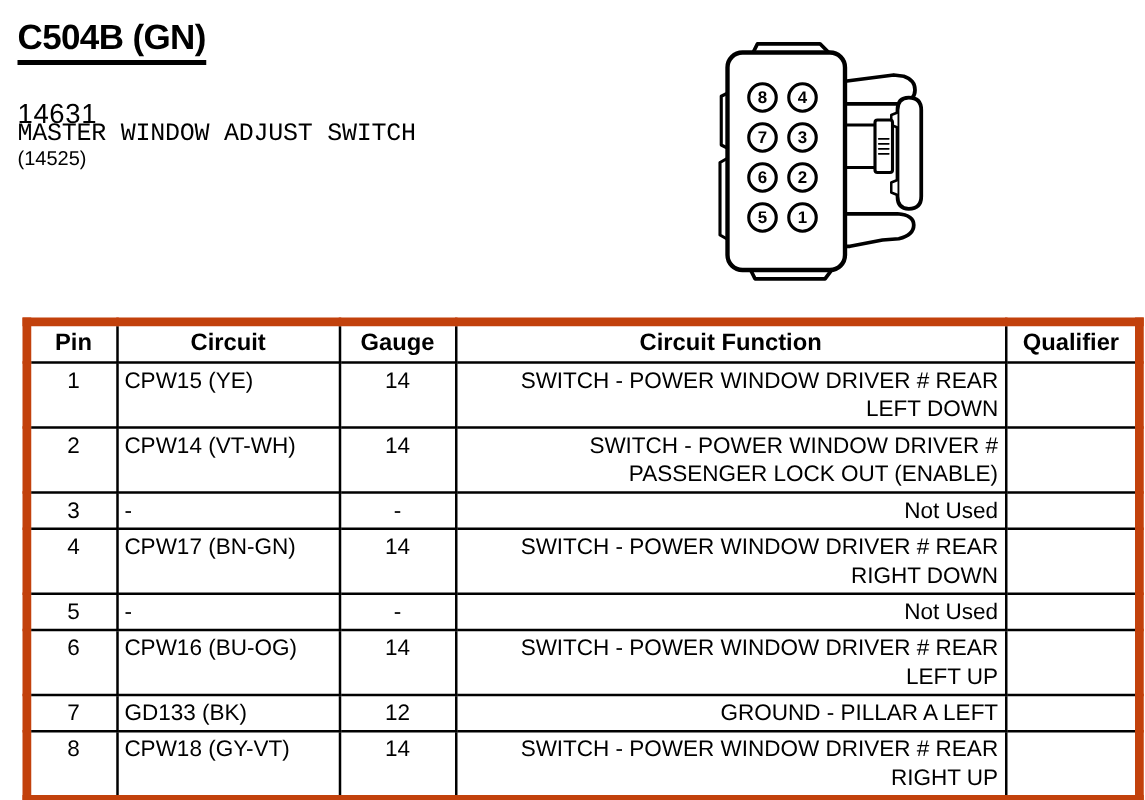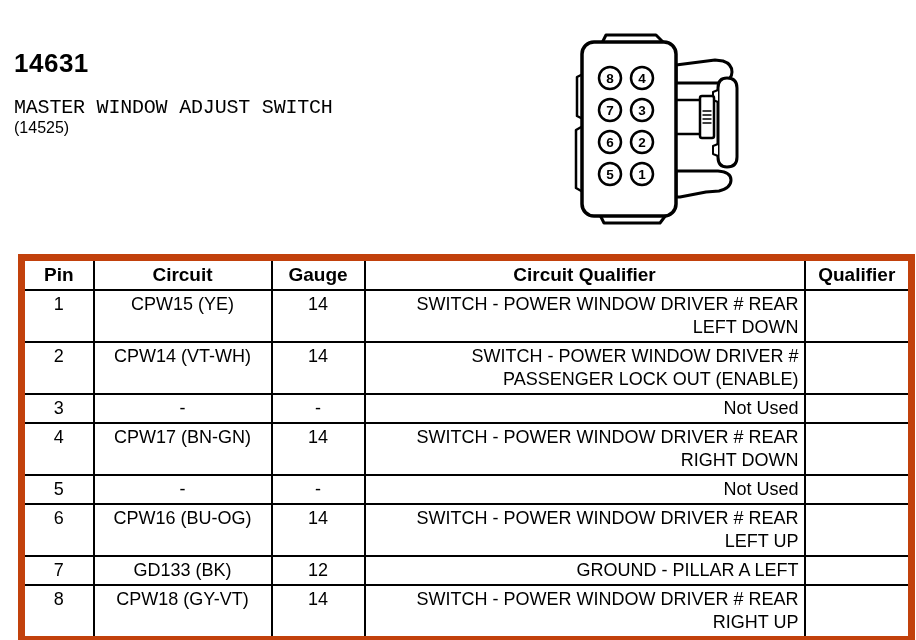--- a/index.html
+++ b/index.html
@@ -21,23 +21,23 @@
     left: 14px; top: 14px;
     font-size: 28px;
     font-weight: bold;
     letter-spacing: -0.5px;
     border-bottom: 4px solid #000;
     padding-bottom: 2px;
     display: inline-block;
   }
   .part-number {
     position: absolute;
-    left: 14px; top: 48px;
-    font-size: 26px;
-    font-weight: bold;
+    left: 14px; top: 78px;
+    font-size: 22px;
+    font-weight: normal;
     letter-spacing: 0.5px;
   }
   .part-name {
     position: absolute;
     left: 14px; top: 96px;
     font-size: 20px;
     letter-spacing: -0.2px;
     font-family: Liberation Mono, monospace;
   }
   .part-ref {
@@ -81,29 +81,30 @@
     height: 32px;
     vertical-align: middle;
     font-size: 19px;
     padding: 2px 4px;
   }
   table.pinout td {
     vertical-align: top;
     padding: 2px 5px 2px;
   }
   td.col-pin, td.col-gauge { text-align: center; }
-  td.col-circuit { text-align: center; }
+  td.col-circuit { text-align: left; }
   td.col-function { text-align: right; padding-right: 36px; }
   td.col-qualifier { }
 </style>
 </head>
 <body>
 
 <div class="page">
 
+  <h1 class="connector-id">C504B (GN)</h1>
   <div class="part-number">14631</div>
   <div class="part-name">MASTER WINDOW ADJUST SWITCH</div>
   <div class="part-ref">(14525)</div>
 
   <div class="connector-figure">
     <svg viewBox="0 0 185 205">
       <g fill="#ffffff" stroke="#000000" stroke-linejoin="round" stroke-linecap="round">
 
         <path d="M17,48 L11,51 L11,90 L17,93" stroke-width="2.5"></path>
         <path d="M17,100 L10,104 L10,162 L17,166" stroke-width="2.5"></path>
@@ -150,21 +151,21 @@
       <col style="width:178px">
       <col style="width:93px">
       <col style="width:440px">
       <col style="width:107px">
     </colgroup>
     <thead>
       <tr>
         <th>Pin</th>
         <th>Circuit</th>
         <th>Gauge</th>
-        <th>Circuit Qualifier</th>
+        <th>Circuit Function</th>
         <th>Qualifier</th>
       </tr>
     </thead>
     <tbody>
         <tr>
           <td class="col-pin">1</td>
           <td class="col-circuit">CPW15 (YE)</td>
           <td class="col-gauge">14</td>
           <td class="col-function">SWITCH - POWER WINDOW DRIVER # REAR LEFT DOWN</td>
           <td class="col-qualifier"></td>

